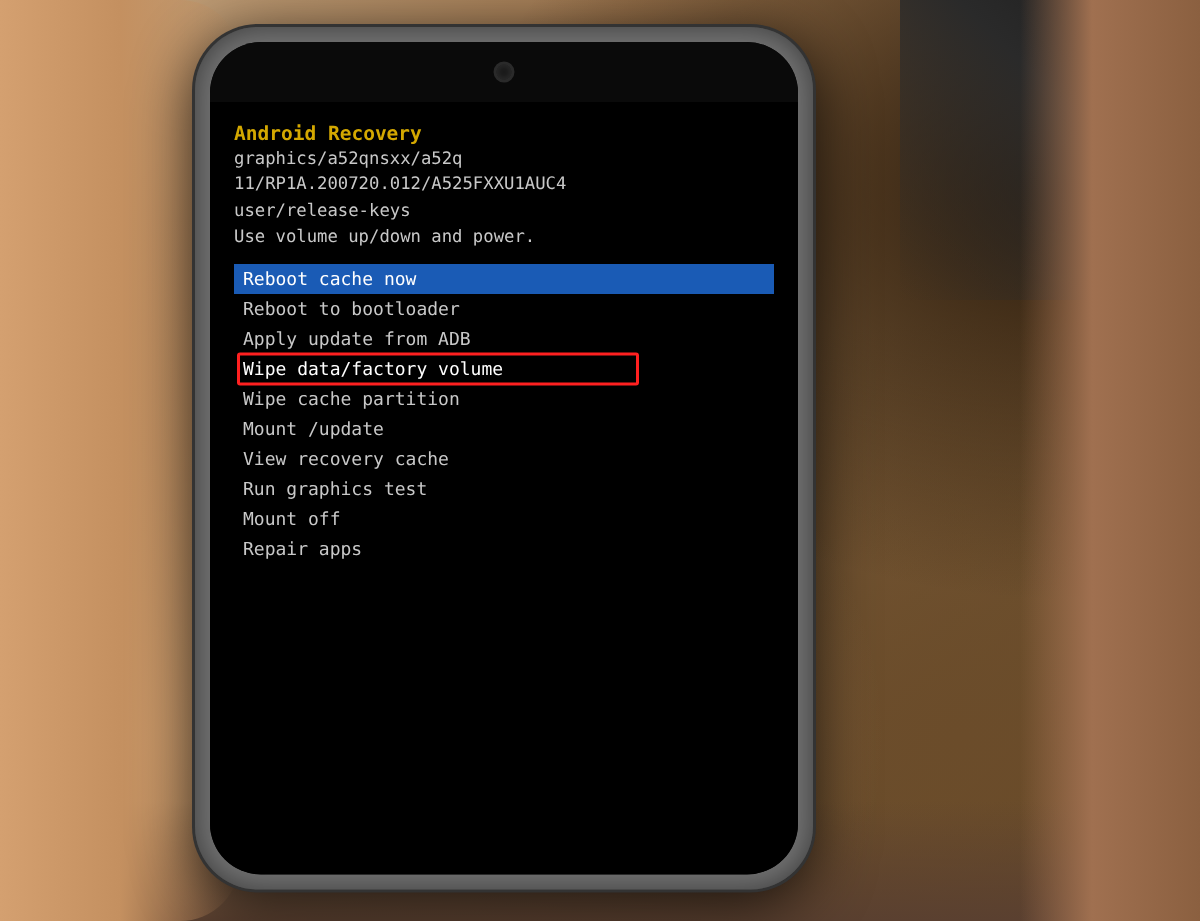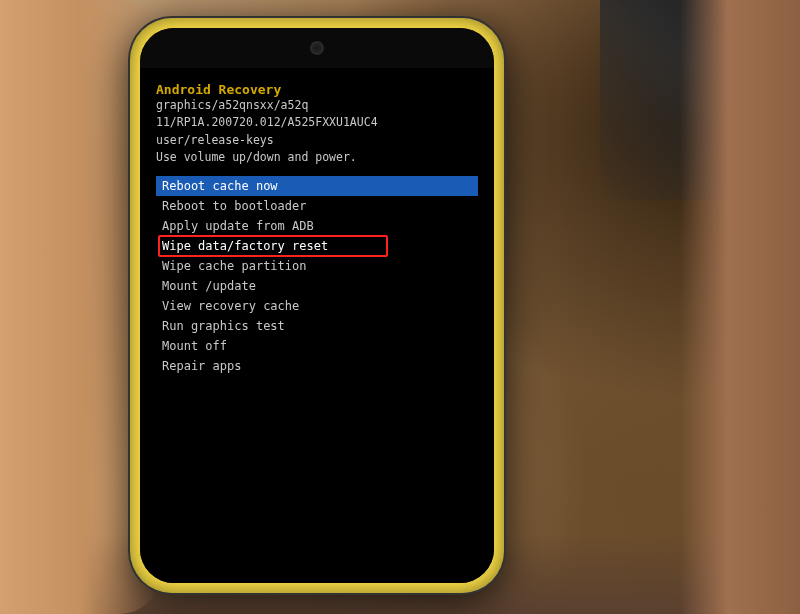--- a/index.html
+++ b/index.html
@@ -27,23 +27,23 @@
         radial-gradient(ellipse at 10% 80%, #d4a97a 0%, transparent 50%),
         radial-gradient(ellipse at 90% 20%, #2a1a0a 0%, transparent 40%),
         radial-gradient(ellipse at 80% 80%, #6b4c2a 0%, transparent 40%);
     }
 
     
     .phone-outer {
       position: absolute;
       top: 18px;
       left: 130px;
-      width: 374px;
+      width: 412px;
       height: 575px;
-      background: #fde047;
+      background: #737373;
       border-radius: 42px;
       box-shadow:
         0 0 0 2px #333,
         0 8px 40px rgba(0,0,0,0.8),
         inset 0 0 20px rgba(0,0,0,0.5);
     }
 
     
     .phone-bezel {
       position: absolute;
@@ -206,21 +206,21 @@
         </div>
       </div>
 
       <div class="menu-list">
 
         <div class="menu-item selected">Reboot cache now</div>
         <div class="menu-item">Reboot to bootloader</div>
         <div class="menu-item">Apply update from ADB</div>
 
         <div class="wipe-item-wrapper" style="position:relative;">
-          <div class="menu-item" style="color:#ffffff;">Wipe data/factory reset</div>
+          <div class="menu-item" style="color:#ffffff;">Wipe data/factory volume</div>
 
           <div class="red-box" style="top:-1px;left:2px;right:90px;bottom:-1px;"></div>
 
         </div>
 
         <div class="menu-item">Wipe cache partition</div>
         <div class="menu-item">Mount /update</div>
         <div class="menu-item">View recovery cache</div>
         <div class="menu-item">Run graphics test</div>
         <div class="menu-item">Mount off</div>

